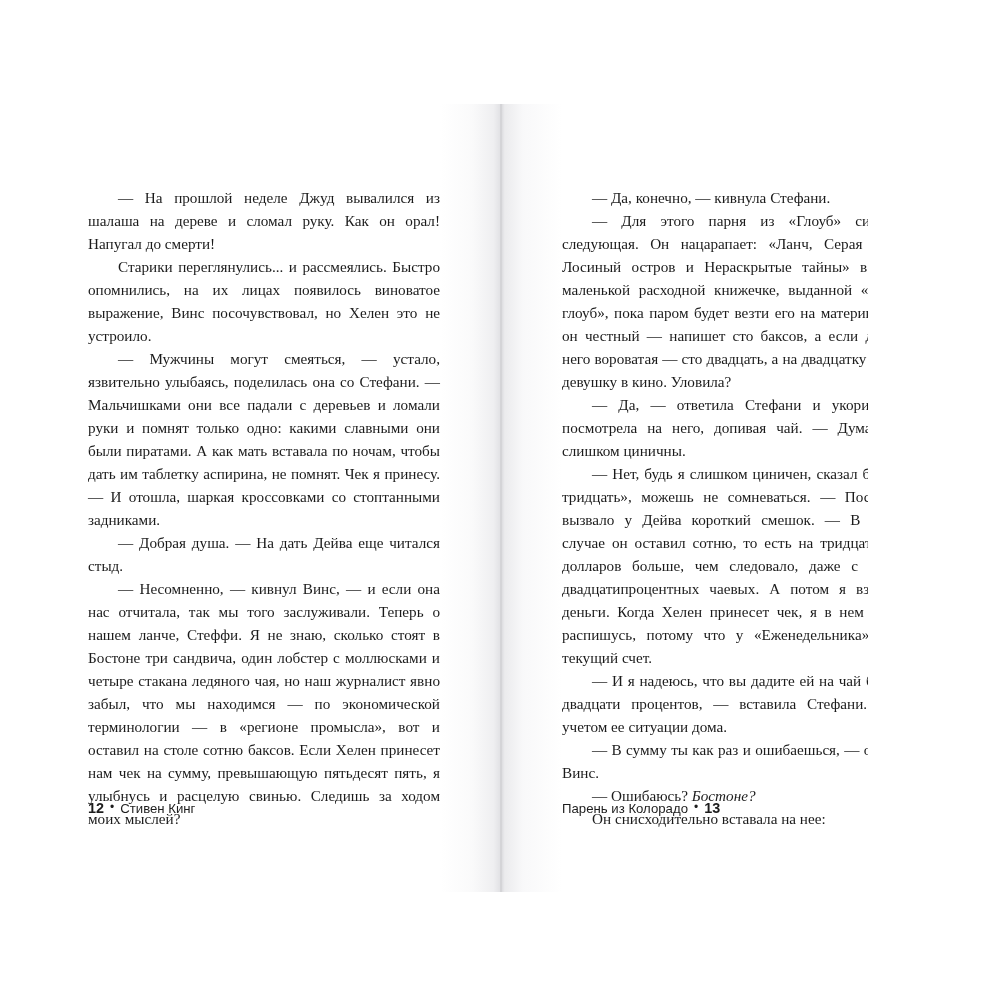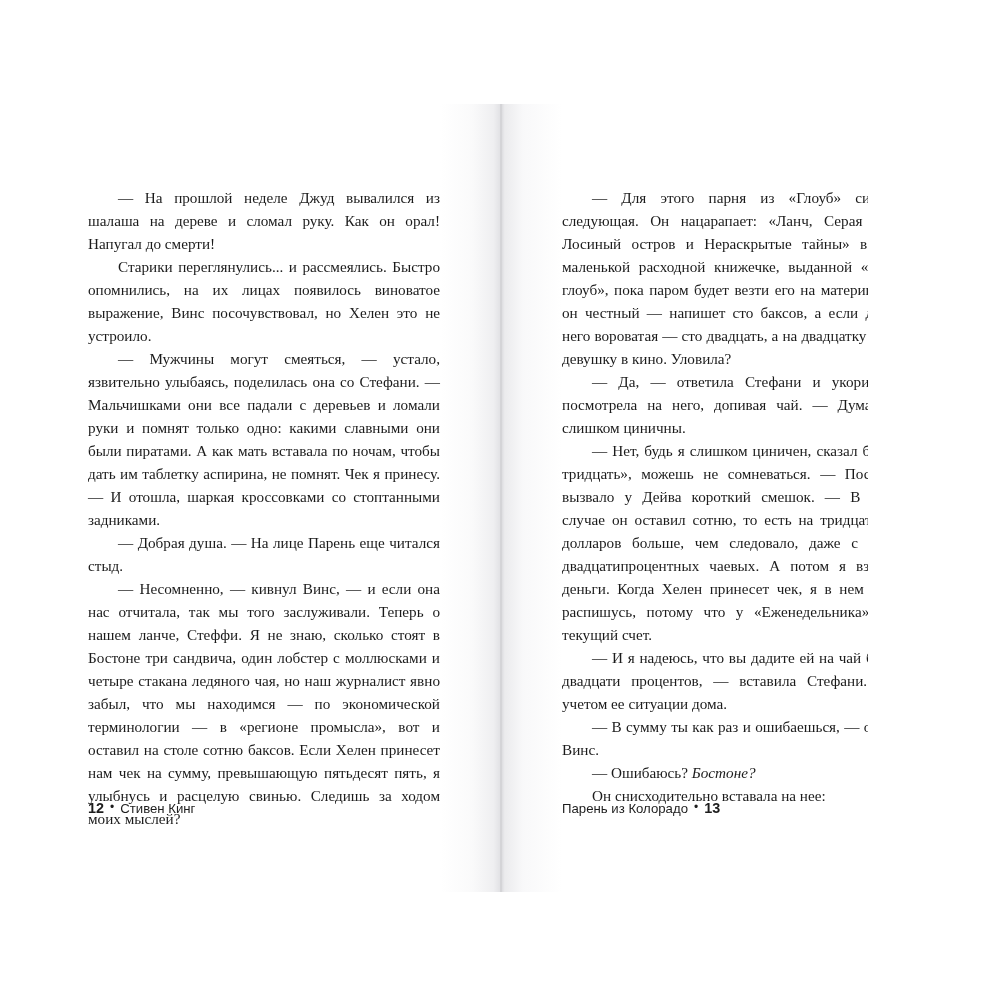--- a/index.html
+++ b/index.html
@@ -127,29 +127,30 @@
     <div class="leaf leaf-left"></div>
     <div class="leaf leaf-right"></div>
 
     <div class="gutter"></div>
     <div class="spine-line"></div>
 
     <div class="col col-left">
       <p>— На прошлой неделе Джуд вывалился из шалаша на дереве и сломал руку. Как он орал! Напугал до смерти!</p>
       <p>Старики переглянулись... и рассмеялись. Быстро опомнились, на их лицах появилось виноватое выражение, Винс посочувствовал, но Хелен это не устроило.</p>
       <p>— Мужчины могут смеяться, — устало, язвительно улыбаясь, поделилась она со Стефани. — Мальчишками они все падали с деревьев и ломали руки и помнят только одно: какими славными они были пиратами. А как мать вставала по ночам, чтобы дать им таблетку аспирина, не помнят. Чек я принесу. — И отошла, шаркая кроссовками со стоптанными задниками.</p>
-      <p>— Добрая душа. — На лице Парень еще читался стыд.</p>
+      <p>— Добрая душа. — На дать Дейва еще читался стыд.</p>
       <p>— Несомненно, — кивнул Винс, — и если она нас отчитала, так мы того заслуживали. Теперь о нашем ланче, Стеффи. Я не знаю, сколько стоят в Бостоне три сандвича, один лобстер с моллюсками и четыре стакана ледяного чая, но наш журналист явно забыл, что мы находимся — по экономической терминологии — в «регионе промысла», вот и оставил на столе сотню баксов. Если Хелен принесет нам чек на сумму, превышающую пятьдесят пять, я улыбнусь и расцелую свинью. Следишь за ходом моих мыслей?</p>
     </div>
 
     <div class="footer footer-left">
       <span class="pg">12</span><span class="dot">•</span><span>Стивен Кинг</span>
     </div>
 
     <div class="col col-right">
+      <p>— Да, конечно, — кивнула Стефани.</p>
       <p>— Для этого парня из «Глоуб» ситуация следующая. Он нацарапает: «Ланч, Серая чайка, Лосиный остров и Нераскрытые тайны» в своей маленькой расходной книжечке, выданной «Бостон глоуб», пока паром будет везти его на материк. Если он честный — напишет сто баксов, а если душа у него вороватая — сто двадцать, а на двадцатку сводит девушку в кино. Уловила?</p>
       <p>— Да, — ответила Стефани и укоризненно посмотрела на него, допивая чай. — Думаю, вы слишком циничны.</p>
       <p>— Нет, будь я слишком циничен, сказал бы «сто тридцать», можешь не сомневаться. — Последнее вызвало у Дейва короткий смешок. — В любом случае он оставил сотню, то есть на тридцать пять долларов больше, чем следовало, даже с учетом двадцатипроцентных чаевых. А потом я взял его деньги. Когда Хелен принесет чек, я в нем только распишусь, потому что у «Еженедельника» здесь текущий счет.</p>
       <p>— И я надеюсь, что вы дадите ей на чай больше двадцати процентов, — вставила Стефани. — С учетом ее ситуации дома.</p>
       <p>— В сумму ты как раз и ошибаешься, — ответил Винс.</p>
       <p><span>— Ошибаюсь? </span><em class="it">Бостоне?</em></p>
       <p>Он снисходительно вставала на нее:</p>
     </div>
 
     <div class="footer footer-right">

